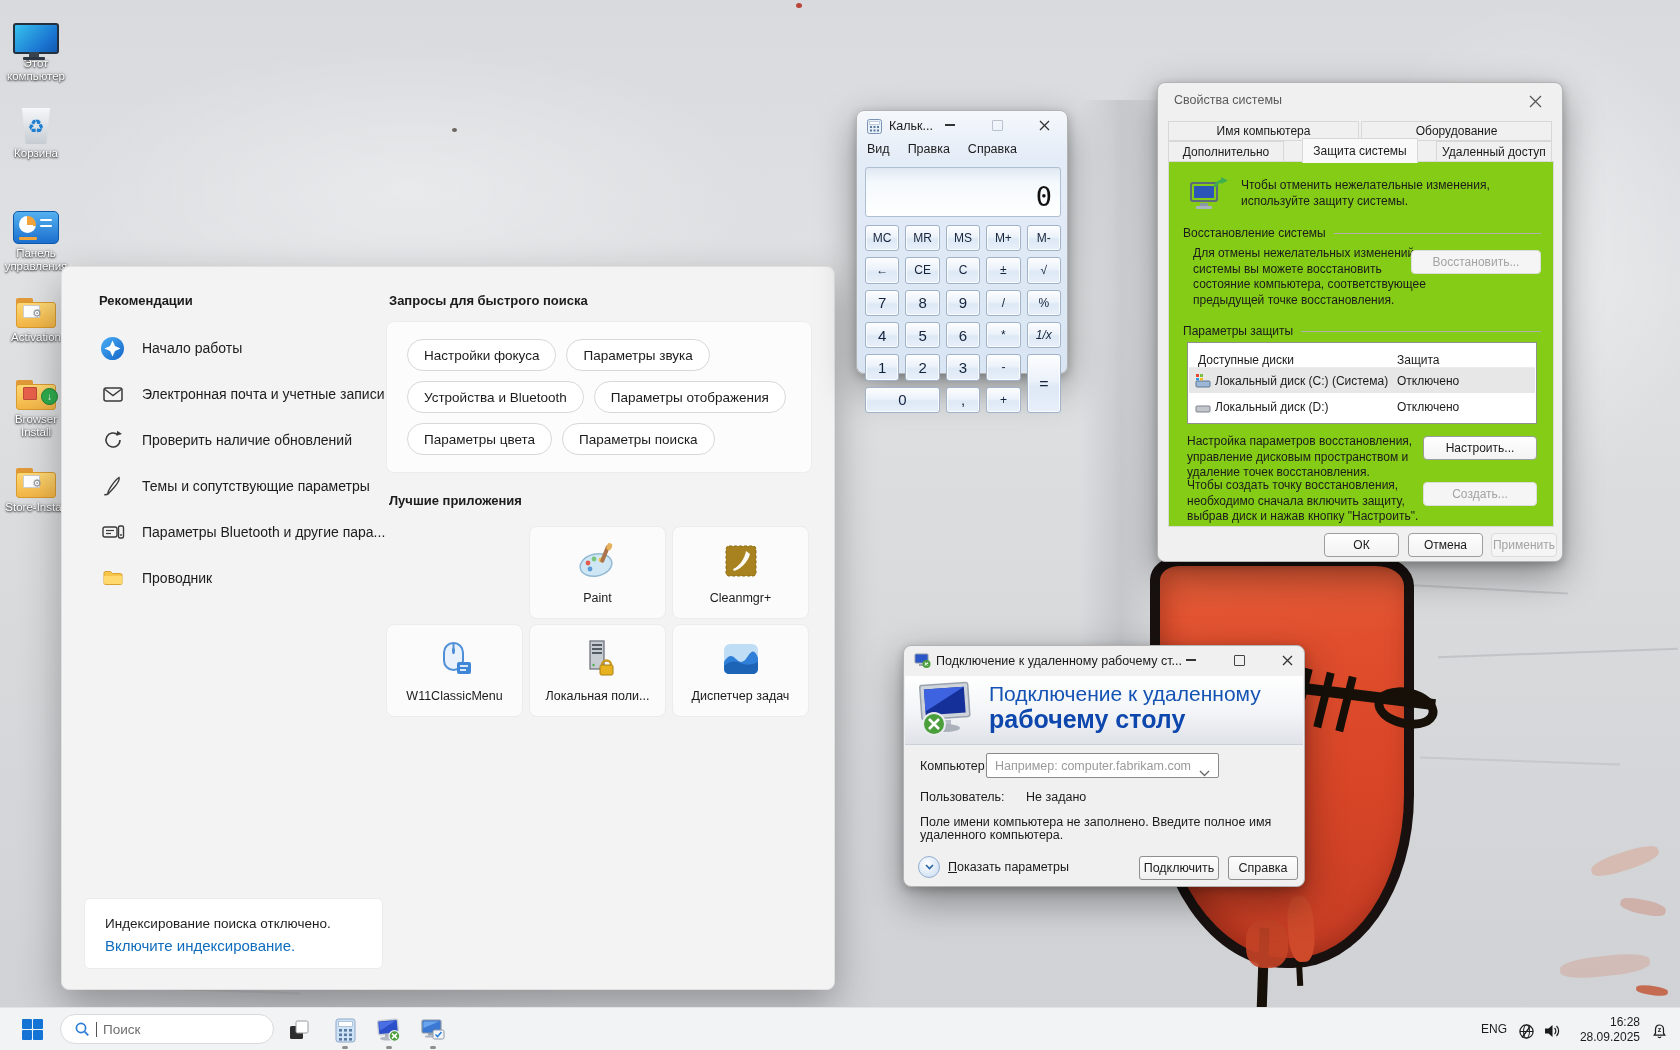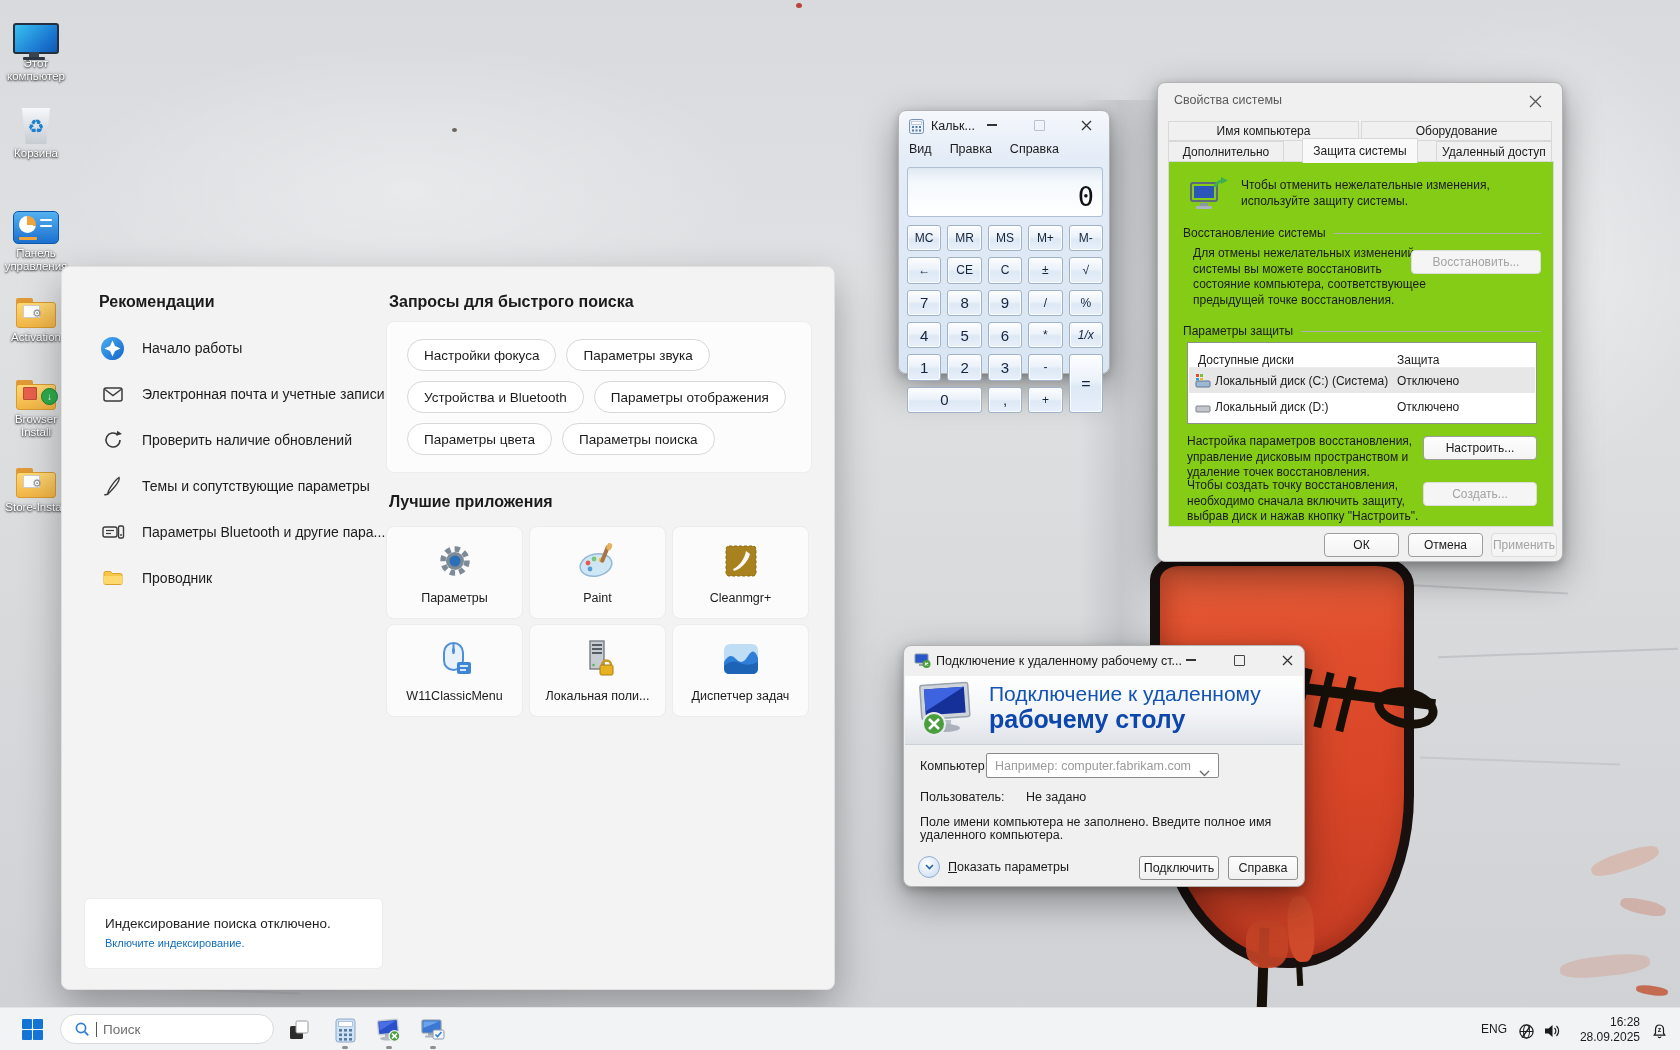--- a/index.html
+++ b/index.html
@@ -41,49 +41,49 @@
   .folder .back{position:absolute;left:0;top:0;width:17px;height:8px;background:#e29a38;border-radius:2px 2px 0 0;}
   .folder .front{position:absolute;left:0;top:4px;width:40px;height:26px;border-radius:3px;
     background:linear-gradient(180deg,#ffd873 0%,#f3b545 100%);border:1px solid #d99b2f;box-sizing:border-box;}
   .folder .doc{position:absolute;left:7px;top:7px;width:15px;height:11px;background:#fff;border:1px solid #cfcfcf;border-radius:1px;}
   .folder .gear{position:absolute;left:16px;top:10px;color:#8a9097;font-size:11px;line-height:1;}
   .folder .dl{position:absolute;right:-2px;top:8px;width:15px;height:15px;border-radius:50%;background:#2fae4e;
     border:1px solid #1d8238;color:#fff;font-size:10px;font-weight:bold;display:flex;align-items:center;justify-content:center;}
   
   .panel{position:absolute;left:61px;top:266px;width:772px;height:722px;background:#f3f3f3;
     border:1px solid #e0e0e0;border-radius:8px;box-shadow:0 16px 40px rgba(0,0,0,.3);z-index:3;}
-  .h1{font-size:16px;font-weight:bold;color:#1b1b1b;}
+  .h1{font-size:13px;font-weight:bold;color:#1b1b1b;}
   .recitem{position:absolute;left:30px;width:290px;height:46px;display:flex;align-items:center;gap:17px;
     padding-left:8px;border-radius:6px;}
   .recitem .ric{width:25px;height:25px;flex:0 0 25px;display:flex;align-items:center;justify-content:center;}
   .recitem .rlb{font-size:14px;color:#1c1c1c;white-space:nowrap;}
   .chipbox{position:absolute;left:324px;top:54px;width:424px;height:150px;background:#fcfcfc;
     border:1px solid #ededed;border-radius:8px;}
   .chiprow{position:absolute;left:20px;display:flex;gap:10px;}
   .chip{height:30px;padding:0 16px;display:flex;align-items:center;background:#fff;border:1px solid #d8d8d8;
     border-radius:16px;font-size:13.5px;color:#1b1b1b;white-space:nowrap;}
   .tile{position:absolute;width:137px;height:93px;background:#fbfbfb;border:1px solid #ececec;border-radius:8px;
     display:flex;flex-direction:column;align-items:center;justify-content:flex-end;padding-bottom:13px;box-sizing:border-box;}
   .tile .tic{position:absolute;top:14px;left:0;right:0;height:40px;display:flex;align-items:center;justify-content:center;}
   .tile .tlb{font-size:12.5px;color:#1b1b1b;white-space:nowrap;}
   .footbox{position:absolute;left:22px;top:631px;width:299px;height:71px;background:#fff;border-radius:6px;
     border:1px solid #ececec;padding:17px 0 0 20px;box-sizing:border-box;}
   .footbox .m{font-size:13.5px;color:#1f1f1f;}
-  .footbox .l{font-size:11px;color:#0f6cbd;margin-top:6px;}
+  .footbox .l{font-size:15px;color:#0f6cbd;margin-top:6px;}
   
   .win{position:absolute;background:#f0f0f0;border:1px solid #b3b3b3;border-radius:8px;
     box-shadow:0 14px 38px rgba(0,0,0,.38),0 3px 10px rgba(0,0,0,.22);box-sizing:border-box;}
   .ttl{font-size:12.5px;color:#1b1b1b;white-space:nowrap;}
   .ctl{position:absolute;top:0;width:34px;height:28px;display:flex;align-items:center;justify-content:center;}
   .wbtn{position:absolute;display:flex;align-items:center;justify-content:center;font-size:12px;color:#1b1b1b;
     background:linear-gradient(180deg,#fefefe,#f3f3f3);border:1px solid #9d9d9d;border-radius:4px;box-sizing:border-box;}
   .wbtn.dis{color:#a3a3a3;background:#f5f5f5;border-color:#dcdcdc;}
   .grpline{flex:1;border-top:1px solid #b0b0b0;margin:7px 0 0 8px;}
   
-  .calc{left:898px;top:110px;width:212px;height:264px;background:linear-gradient(180deg,#f5f8fc 0%,#e4ecf7 18%,#d9e5f3 100%);z-index:4;}
+  .calc{left:856px;top:110px;width:212px;height:264px;background:linear-gradient(180deg,#f5f8fc 0%,#e4ecf7 18%,#d9e5f3 100%);z-index:4;}
   .calc .menu{position:absolute;left:10px;top:31px;display:flex;gap:18px;font-size:12.5px;color:#1b1b1b;}
   .calc .disp{position:absolute;left:8px;top:56px;width:196px;height:50px;border:1px solid #aebfd2;border-radius:3px;
     background:linear-gradient(180deg,#dfe8f2 0%,#f4f9fd 30%,#ffffff 100%);box-sizing:border-box;}
   .calc .dv{position:absolute;right:8px;bottom:4px;font-family:"DejaVu Sans Mono",monospace;font-size:27px;color:#111;}
   .keys{position:absolute;left:8px;top:114px;width:196px;height:188px;display:grid;
     grid-template-columns:repeat(5,1fr);grid-template-rows:repeat(6,1fr);gap:6px;}
   .k{background:linear-gradient(180deg,#fcfdff 0%,#ecf2fa 45%,#dde9f5 55%,#e8effa 100%);
     border:1px solid #9fb2c8;border-radius:3px;font-size:12px;color:#14243d;display:flex;align-items:center;justify-content:center;
     box-shadow:inset 0 0 0 1px rgba(255,255,255,.8);padding:0;font-family:inherit;}
   .k.n{font-size:15px;}
@@ -307,30 +307,20 @@
         <div class="chip">Параметры отображения</div>
       </div>
       <div class="chiprow" style="top:101px;">
         <div class="chip">Параметры цвета</div>
         <div class="chip">Параметры поиска</div>
       </div>
     </div>
 
     <div class="h1 abs" style="left:327px;top:226px;">Лучшие приложения</div>
 
-    <div class="tile" style="left:324px;top:259px;">
-      <span class="tic">
-        <svg width="38" height="38">
-            <circle cx="19" cy="19" r="12" fill="none" stroke="#7e8a96" stroke-width="5.5" stroke-dasharray="5.2 4.1"></circle>
-            <circle cx="19" cy="19" r="9" fill="#7e8a96"></circle>
-            <circle cx="19" cy="19" r="5.5" fill="#2a6fb8"></circle>
-          </svg>
-      </span>
-      <span class="tlb">Параметры</span>
-    </div>
     <div class="tile" style="left:467px;top:259px;">
       <span class="tic">
         <svg width="44" height="40">
             <ellipse cx="20" cy="24" rx="16" ry="11" fill="#cfe6f4" stroke="#93b9d4" stroke-width="1.5" transform="rotate(-12 20 24)"></ellipse>
             <circle cx="12" cy="22" r="2.4" fill="#e45c4d"></circle>
             <circle cx="18" cy="18" r="2.4" fill="#7bc47a"></circle>
             <circle cx="25" cy="19" r="2.4" fill="#f2c14e"></circle>
             <circle cx="14" cy="28" r="2.4" fill="#5b9bd5"></circle>
             <rect x="27" y="4" width="4" height="18" rx="1.5" fill="#a9744a" transform="rotate(22 29 13)"></rect>
             <rect x="31" y="2" width="5" height="7" rx="2" fill="#e8b25c" transform="rotate(22 33 5)"></rect>

